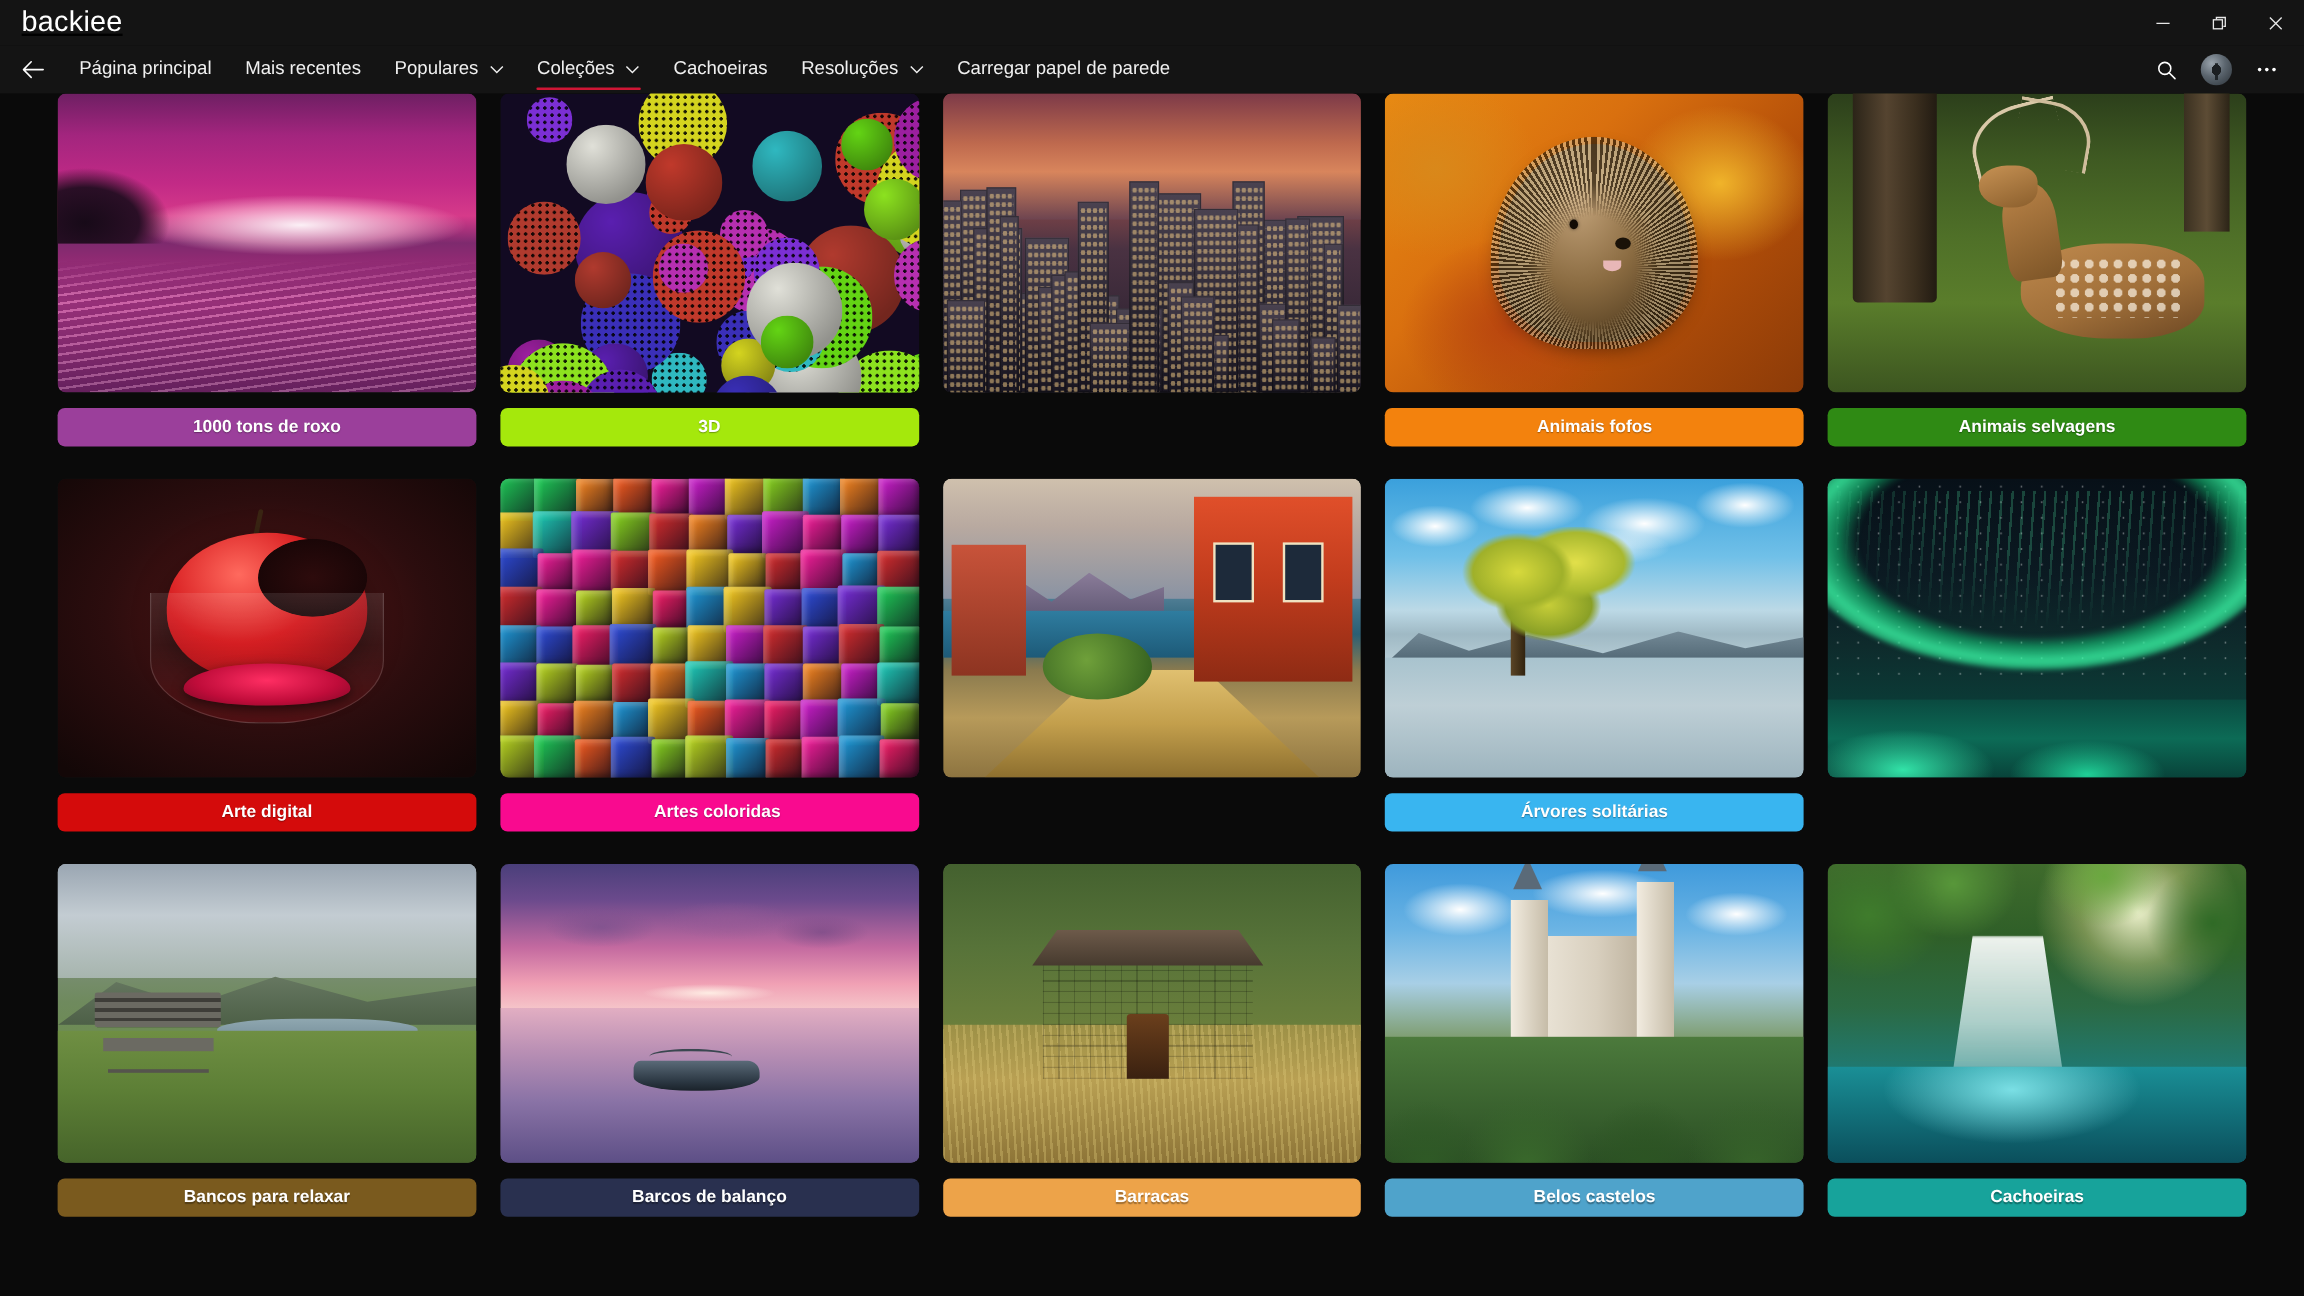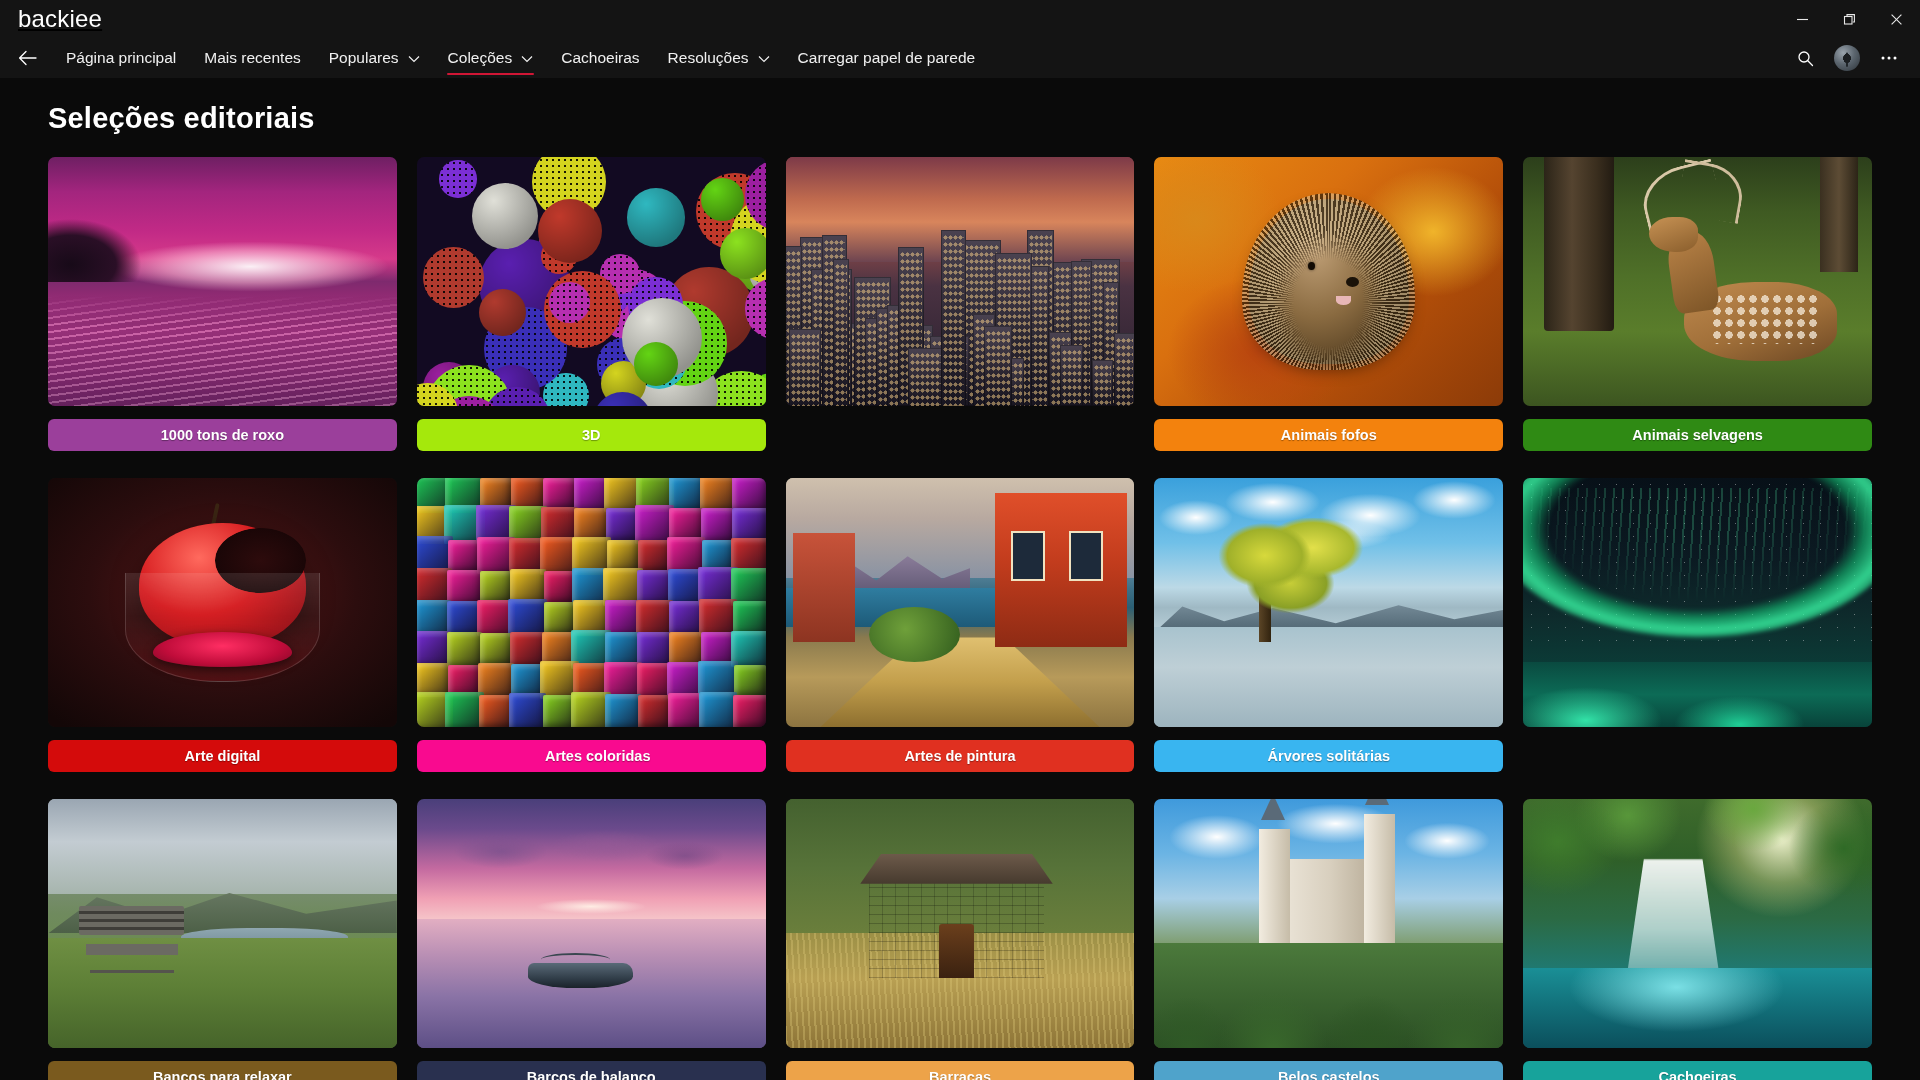--- a/index.html
+++ b/index.html
@@ -629,21 +629,20 @@
       <svg width="18" height="6" viewBox="0 0 18 6">
         <circle cx="3" cy="3" r="1.5" fill="currentColor"></circle>
         <circle cx="9" cy="3" r="1.5" fill="currentColor"></circle>
         <circle cx="15" cy="3" r="1.5" fill="currentColor"></circle>
       </svg>
     </div>
   </div>
 </div>
 
 <div class="page">
-  <div class="page-title">Seleções editoriais</div>
 
   <div class="grid">
 
     <div class="card">
       <div class="thumb">
         <div class="art a-purple"></div>
       </div>
       <div class="label" style="background: rgb(155, 63, 155);">1000 tons de roxo</div>
     </div>
 
@@ -883,21 +882,20 @@
         <div class="art a-paint">
           <div class="sky"></div>
           <div class="mtn"></div>
           <div class="sea"></div>
           <div class="house-l"></div>
           <div class="road"></div>
           <div class="bush"></div>
           <div class="house-r"></div>
         </div>
       </div>
-      <div class="label" style="background: rgb(224, 48, 32);">Artes de pintura</div>
     </div>
 
     <div class="card">
       <div class="thumb">
         <div class="art a-tree">
           <div class="clouds"></div>
           <div class="mtn"></div>
           <div class="lake"></div>
           <div class="trunk"></div>
           <div class="canopy"></div>

